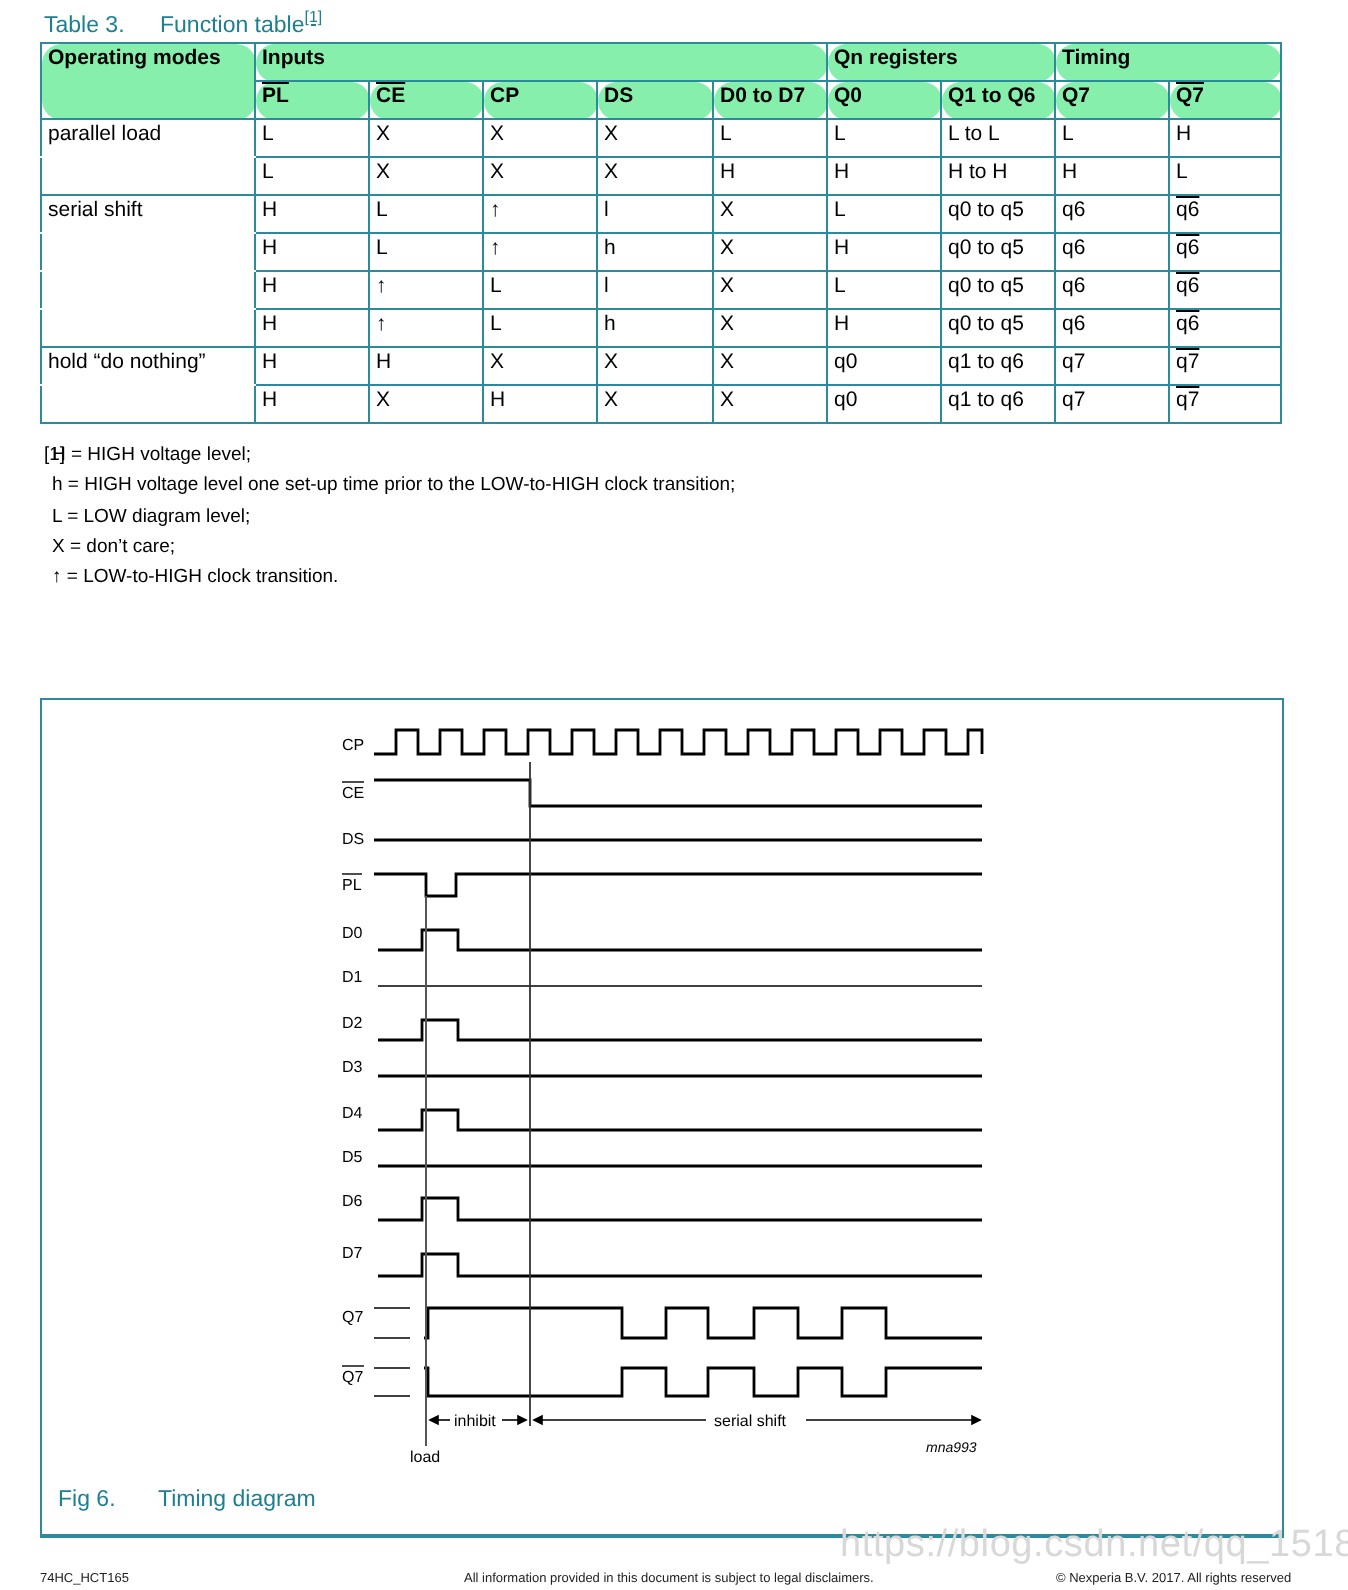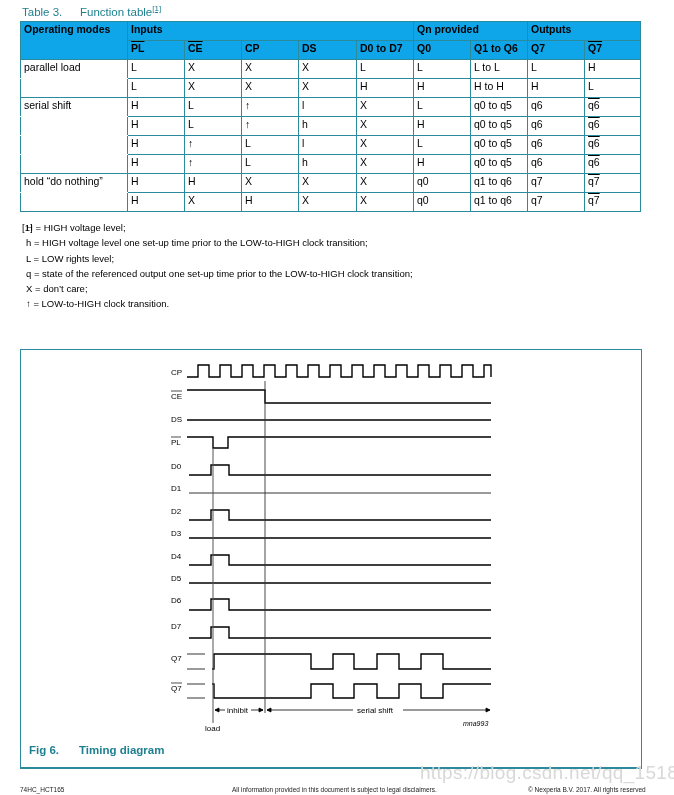--- a/index.html
+++ b/index.html
@@ -3,29 +3,29 @@
 <meta charset="utf-8">
 <style>
   html, body { margin:0; padding:0; background:#ffffff; }
   body { width:674px; height:795px; position:relative; overflow:hidden;
          font-family:"Liberation Sans", sans-serif; color:#000; }
   .tbl-title { position:absolute; left:22px; top:4px; font-size:11.5px; font-weight:normal; color:#1d7f8f; }
   .tbl-title .num { display:inline-block; width:58px; }
   .tbl-title sup { font-size:8px; text-decoration:underline; color:#1d7f8f; }
   table.ft { position:absolute; left:20px; top:21px; border-collapse:collapse; font-size:10.5px; }
   table.ft td, table.ft th { border:1px solid #2b8a9b; padding:1px 3px; height:16px; text-align:left; vertical-align:top; font-weight:normal; }
-  table.ft th { background:#0ea5e9; font-weight:bold; }
+  table.ft th { background:#86efac; font-weight:bold;border-radius:10px; }
   table.ft td.mode { border-bottom-color:#ffffff;margin-left:43px; }
   table.ft tr.grp-end td.mode { border-bottom-color:#2b8a9b; }
   .ovl { text-decoration:overline; }
   .notes { position:absolute; left:22px; top:220px; font-size:9.5px; line-height:15.3px; }
   .notes .ref { position:absolute; left:0; top:0; }
   .notes .lines { margin-left:4px; }
   .fig { position:absolute; left:20px; top:349px; width:620px; height:417px; border:1px solid #2b8a9b; border-bottom:2px solid #2b8a9b; }
-  .fig-title { position:absolute; left:8px; top:394px; font-size:11.5px; font-weight:bold; color:#1d7f8f; }
+  .fig-title { position:absolute; left:8px; top:394px; font-size:11.5px; font-weight:normal; color:#1d7f8f; }
   .fig-title .num { display:inline-block; width:50px; }
   svg.td { position:absolute; left:0; top:0; }
   .footer { position:absolute; top:786px; font-size:6.5px; color:#222; }
   .watermark { position:absolute; left:420px; top:762px; font-size:19px; color:#d8d8d8; letter-spacing:0.3px; }
 </style>
 </head>
 <body>
 
 <div class="tbl-title">
   <span class="num">Table 3.</span><span>Function table</span><sup>[1]</sup>
@@ -41,22 +41,22 @@
       <col style="width:57px">
       <col style="width:57px">
       <col style="width:57px">
       <col style="width:57px">
       <col style="width:56px">
   </colgroup>
   <thead>
     <tr>
       <th rowspan="2">Operating modes</th>
       <th colspan="5">Inputs</th>
-      <th colspan="2">Qn provided</th>
-      <th colspan="2">Outputs</th>
+      <th colspan="2">Qn registers</th>
+      <th colspan="2">Timing</th>
     </tr>
     <tr id="col-head-row">
         <th class="ovl">PL</th>
         <th class="ovl">CE</th>
         <th>CP</th>
         <th>DS</th>
         <th>D0 to D7</th>
         <th>Q0</th>
         <th>Q1 to Q6</th>
         <th>Q7</th>
@@ -161,22 +161,21 @@
         <td class="ovl">q7</td>
       </tr>
     </tbody>
 </table>
 
 <div class="notes">
   <span class="ref">[1]</span>
   <div class="lines" id="note-lines">
       <div>H = HIGH voltage level;</div>
       <div>h = HIGH voltage level one set-up time prior to the LOW-to-HIGH clock transition;</div>
-      <div>L = LOW rights level;</div>
-      <div>q = state of the referenced output one set-up time prior to the LOW-to-HIGH clock transition;</div>
+      <div>L = LOW diagram level;</div>
       <div>X = don’t care;</div>
       <div>↑ = LOW-to-HIGH clock transition.</div>
     </div>
 </div>
 
 <div class="fig">
   <svg class="td" width="620" height="417" viewBox="20 349 620 417">
     <g font-family="Liberation Sans, sans-serif" font-size="8" fill="#000">
       <text x="170" y="374">CP</text>
       <text x="170" y="398">CE</text>

